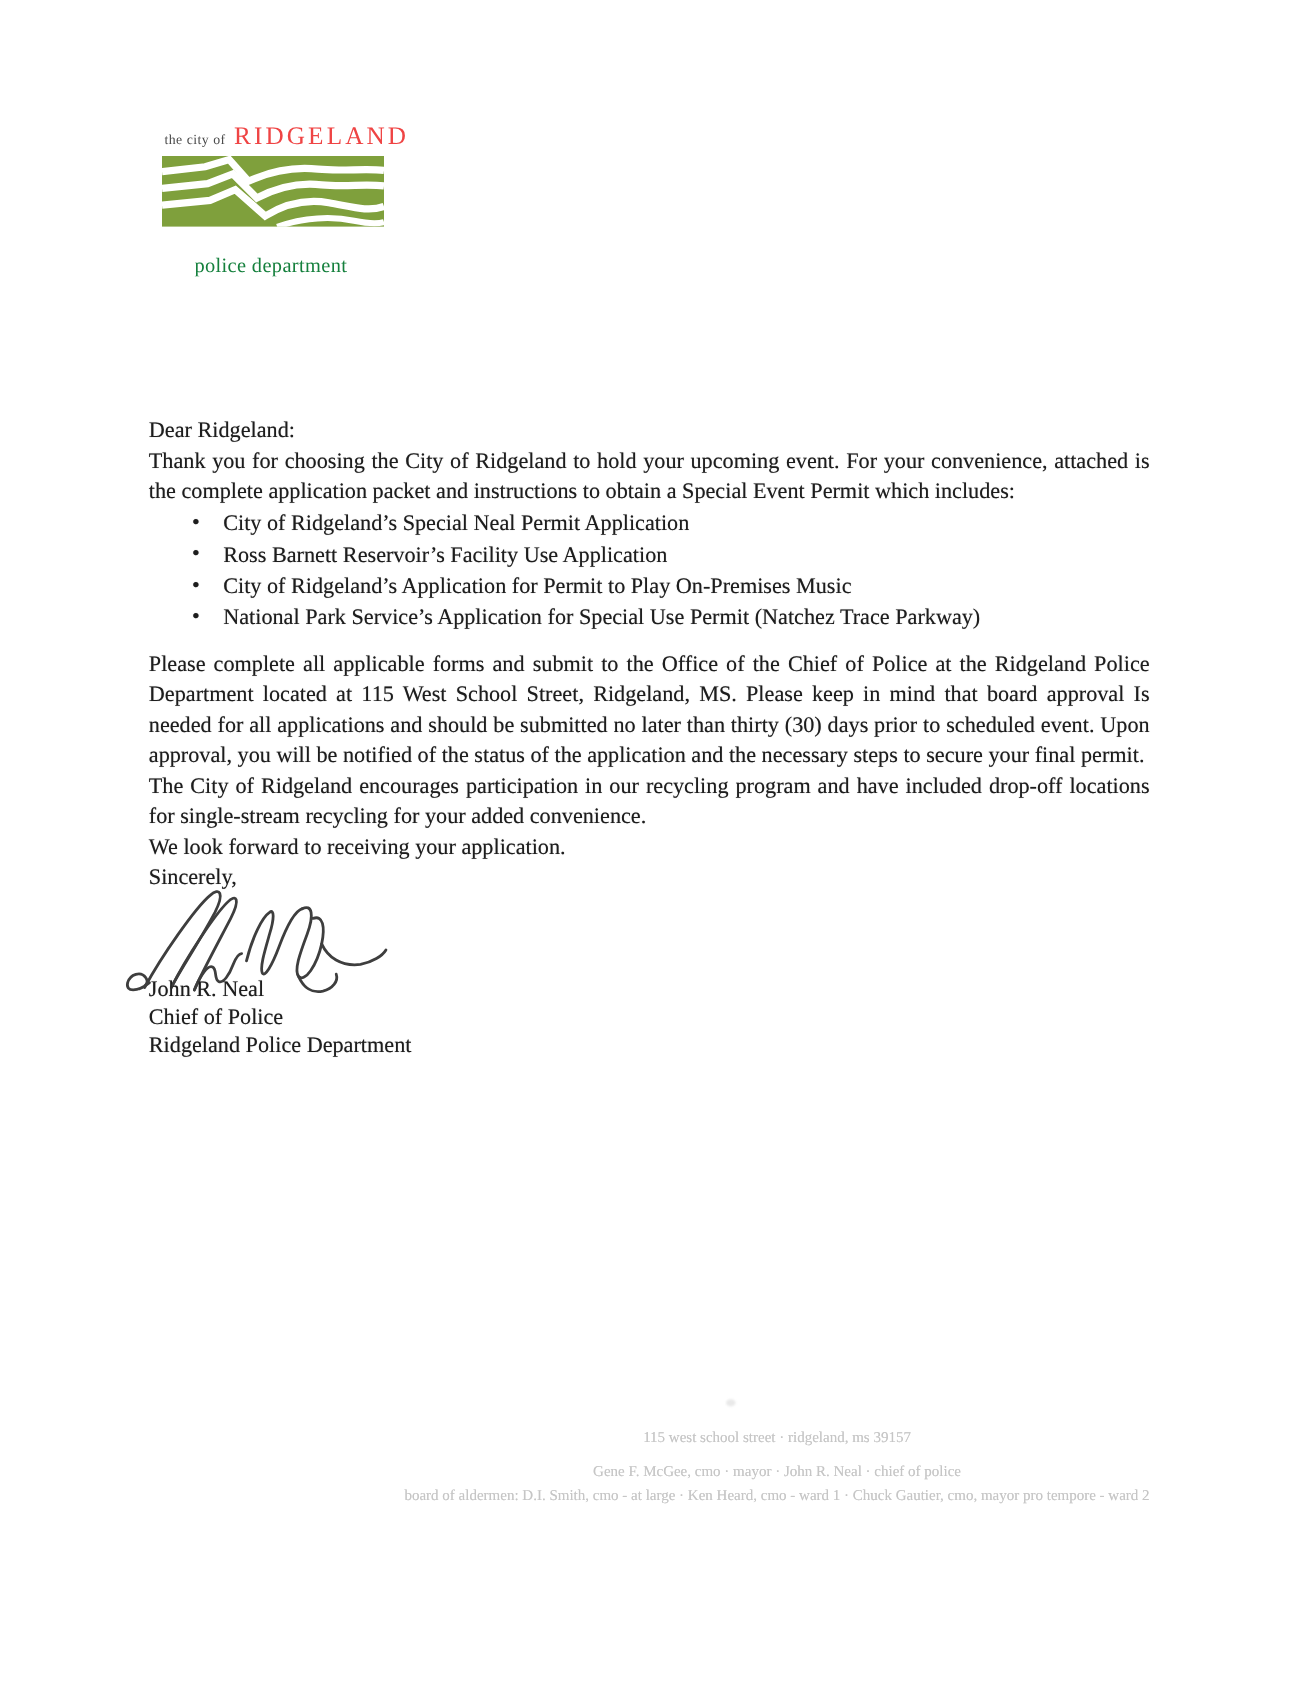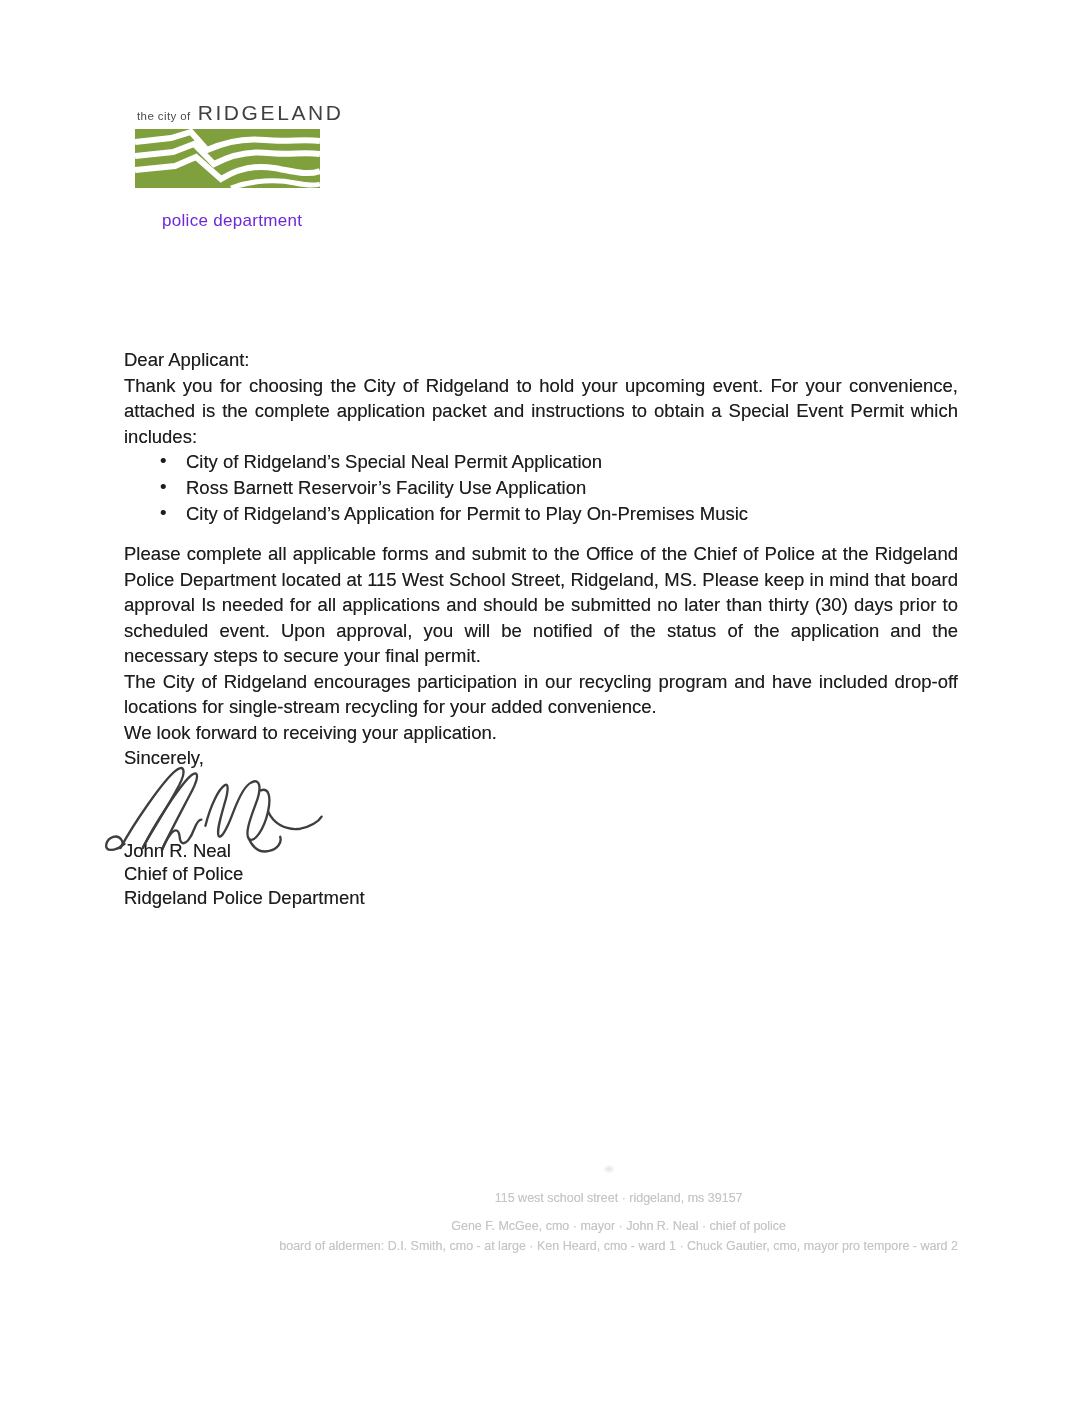--- a/index.html
+++ b/index.html
@@ -1,28 +1,28 @@
 <!DOCTYPE html>
 <html style="--ink: #1d1d1d; --logo_green: #7fa03c; --footer_gray: #c6c6c6;"><head>
 <meta charset="utf-8">
 <style>
   html,body { margin:0; padding:0; background:#ffffff; }
   .page {
     position:relative; width:1088px; height:1372px; background:#fff;
-    overflow:hidden; font-family:Liberation Sans, sans-serif;
+    overflow:hidden; font-family:Liberation Serif, serif;
     color:var(--ink, #1d1d1d);
   }
 
   
   .logo { position:absolute; left:135px; top:101px; }
   .logo-title-row { display:flex; align-items:baseline; gap:7px; margin-left:2px; }
   .logo-pre  { font-size:11.5px; color:#4a4a4a; letter-spacing:0.4px; }
-  .logo-name { font-size:21px; letter-spacing:2.6px; color:#404040; }
+  .logo-name { font-size:21px; letter-spacing:2.6px; color:#ef4444; }
   .logo-mark { display:block; margin-top:4px; width:185px; height:59px; }
-  .logo-dept { margin-top:23px; margin-left:27px; font-size:17px; color:#6d28d9;
+  .logo-dept { margin-top:23px; margin-left:27px; font-size:17px; color:#15803d;
                letter-spacing:0.3px; }
 
   
   .letter {
     position:absolute; left:124px; top:347px; width:834px;
     font-size:18.5px; line-height:25.5px;
     text-shadow:0 0 0.6px rgba(25,25,25,0.55);
   }
   .letter p { margin:0; }
   .just { text-align:justify; }
@@ -67,28 +67,29 @@
       <path d="M0 13 L36 9 L56 3 L72 21 C92 12 112 9 130 11 C150 13 170 10 185 12" fill="none" stroke="#ffffff" stroke-width="6"></path>
       <path d="M0 27 L38 23 L59 15 L79 35 C98 25 116 22 133 24 C152 26 170 23 185 25" fill="none" stroke="#ffffff" stroke-width="6"></path>
       <path d="M0 41 L40 37 L61 28 L86 50 C104 39 122 36 139 39 C157 42 172 47 185 42" fill="none" stroke="#ffffff" stroke-width="6"></path>
       <path d="M30 59 L62 44 L90 59 Z" fill="#ffffff" opacity="0.0"></path>
       <path d="M96 59 C118 51 142 50 160 54 C170 56 179 57 185 55" fill="none" stroke="#ffffff" stroke-width="5"></path>
     </svg>
     <div class="logo-dept">police department</div>
   </div>
 
   <div class="letter">
-    <p class="salutation">Dear Applicant:</p>
+    <p class="salutation">Dear Ridgeland:</p>
 
     <p class="para1 just">Thank you for choosing the City of Ridgeland to hold your upcoming event.  For your convenience, attached is the complete application packet and instructions to obtain a Special Event Permit which includes:</p>
 
     <ul class="attachments">
       <li>City of Ridgeland’s Special Neal Permit Application</li>
       <li>Ross Barnett Reservoir’s Facility Use Application</li>
       <li>City of Ridgeland’s Application for Permit to Play On-Premises Music</li>
+      <li>National Park Service’s Application for Special Use Permit (Natchez Trace Parkway)</li>
     </ul>
 
     <p class="para2 just">Please complete all applicable forms and submit to the Office of the Chief of Police at the Ridgeland Police Department located at 115 West School Street, Ridgeland, MS.  Please keep in mind that board approval Is needed for all applications and should be submitted no later than thirty (30) days prior to scheduled event.  Upon approval, you will be notified of the status of the application and the necessary steps to secure your final permit.</p>
     <p class="para3 just">The City of Ridgeland encourages participation in our recycling program and have included drop-off locations for single-stream recycling for your added convenience.</p>
     <p class="para4">We look forward to receiving your application.</p>
     <p class="closing">Sincerely,</p>
 
     <svg class="signature-svg" width="232" height="96" viewBox="0 0 225 95" xmlns="http://www.w3.org/2000/svg">
       <g fill="none" stroke="#2e2e2e" stroke-width="2.3" stroke-linecap="round" opacity="0.92">
         <path d="M24 84 C14 92 4 92 6 84 C8 77 17 74 21 80 C24 84 20 88 16 89"></path>

